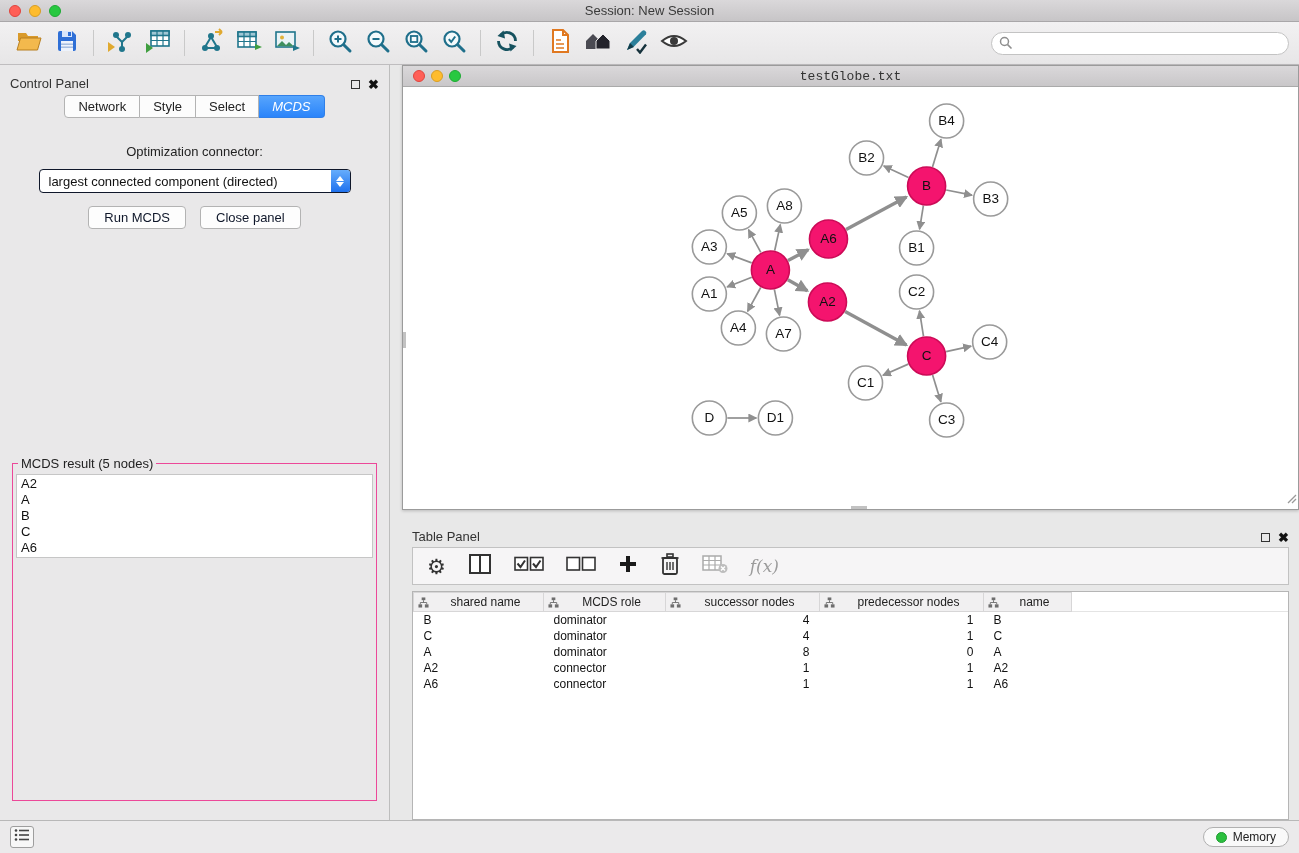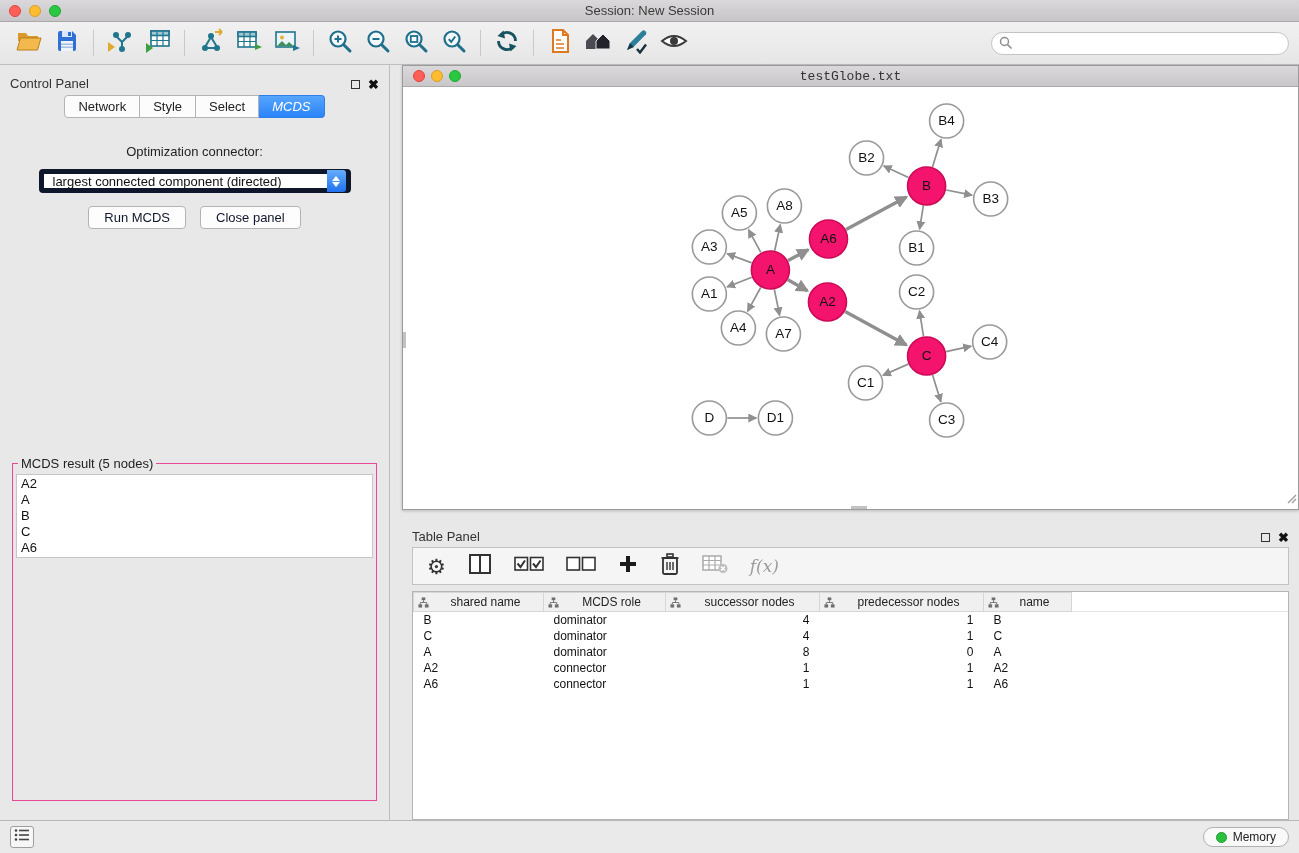--- a/index.html
+++ b/index.html
@@ -38,21 +38,21 @@
   .close-ico { font-size:13px; font-weight:bold; color:#111; line-height:1; }
 
   .cp-tabs { display:flex; justify-content:center; margin-top:4px; flex:0 0 auto; }
   .seg { font-size:13px; padding:3px 13px; background:#fcfcfc; border:1px solid #b3b3b3; border-left-width:0;
          color:#222; cursor:default; }
   .seg.first { border-left-width:1px; border-radius:4px 0 0 4px; }
   .seg.last { border-radius:0 4px 4px 0;font-style:italic; }
   .seg.active { background:linear-gradient(#57a5fd,#2a84fa); border-color:#2a7bе8; border-color:#2f7fe8; color:#fff; }
 
   .opt-label { text-align:center; margin-top:26px; font-size:13px; color:#222; }
-  .dropdown { margin:10px auto 0; width:312px; height:24px; background:#fff; border:5px solid #0f172a; border-radius:4px;
+  .dropdown { margin:10px auto 0; width:312px; height:24px; background:#fff; border:1px solid #0f172a; border-radius:4px;
               display:flex; align-items:center; font-size:13px; color:#111; }
   .dd-text { padding-left:9px; flex:1; white-space:nowrap; overflow:hidden; }
   .stepper { width:19px; height:22px; border-radius:0 3px 3px 0; background:linear-gradient(#66adfc,#1f71ee);
              display:flex; flex-direction:column; align-items:center; justify-content:center; gap:1px; flex:0 0 auto; }
   .stepper .tri-up { width:0; height:0; border-left:4px solid transparent; border-right:4px solid transparent; border-bottom:5px solid #fff; }
   .stepper .tri-dn { width:0; height:0; border-left:4px solid transparent; border-right:4px solid transparent; border-top:5px solid #fff; }
 
   .cp-buttons { display:flex; justify-content:center; gap:14px; margin-top:13px; }
   .btn { font-size:13px; font-family:"Liberation Sans",sans-serif; padding:3px 15px; background:#fdfdfd;
          border:1px solid #b3b3b3; border-radius:4px; color:#0f172a; cursor:default; }

